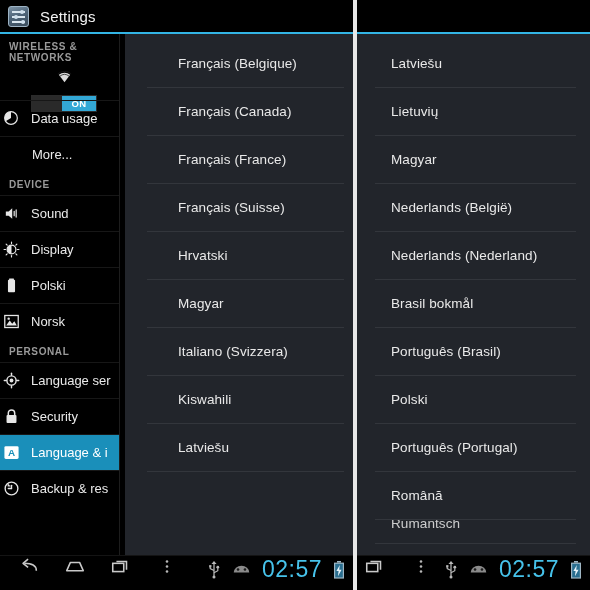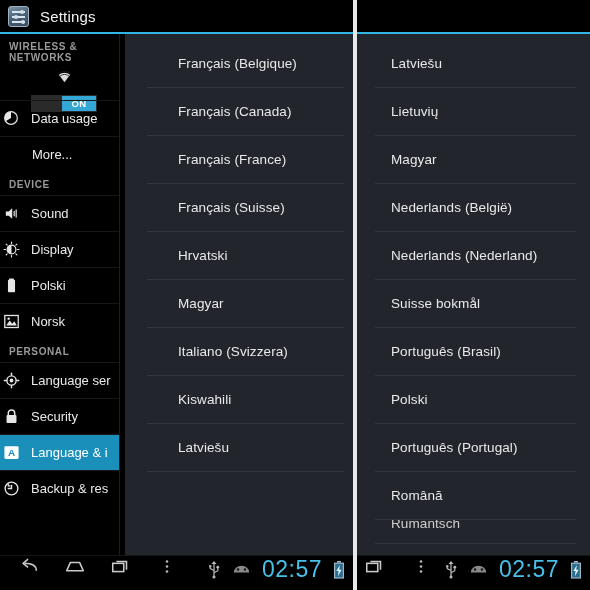--- a/index.html
+++ b/index.html
@@ -465,21 +465,21 @@
           <div class="lang-row">
             <span class="lang-name">Magyar</span>
           </div>
           <div class="lang-row">
             <span class="lang-name">Nederlands (België)</span>
           </div>
           <div class="lang-row">
             <span class="lang-name">Nederlands (Nederland)</span>
           </div>
           <div class="lang-row">
-            <span class="lang-name">Suisse bokmål</span>
+            <span class="lang-name">Brasil bokmål</span>
           </div>
           <div class="lang-row">
             <span class="lang-name">Português (Brasil)</span>
           </div>
           <div class="lang-row">
             <span class="lang-name">Polski</span>
           </div>
           <div class="lang-row">
             <span class="lang-name">Português (Portugal)</span>
           </div>

